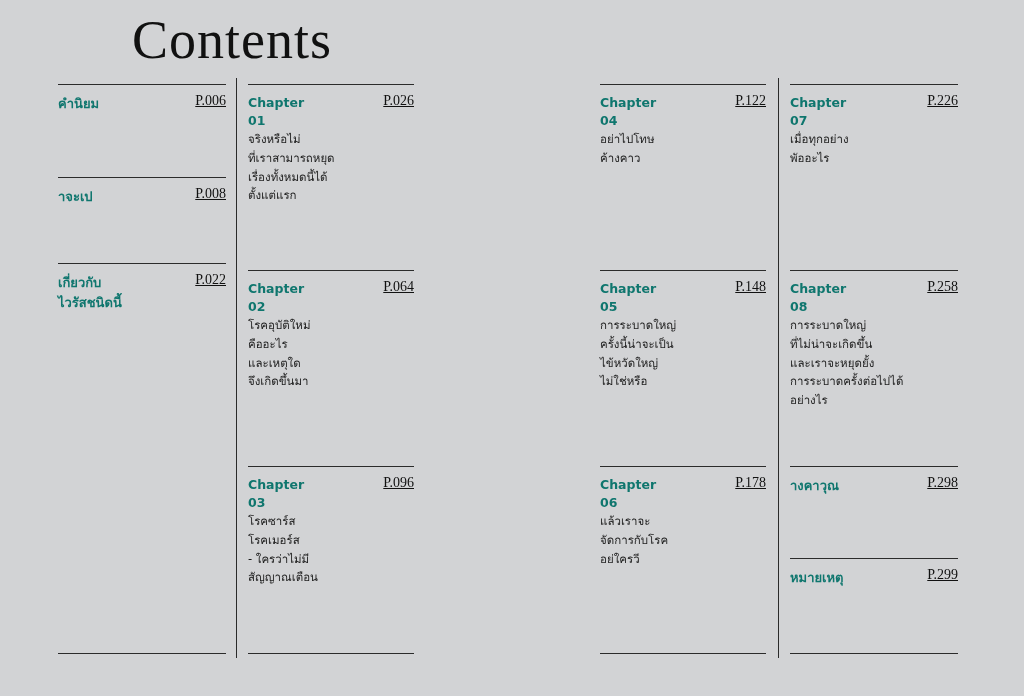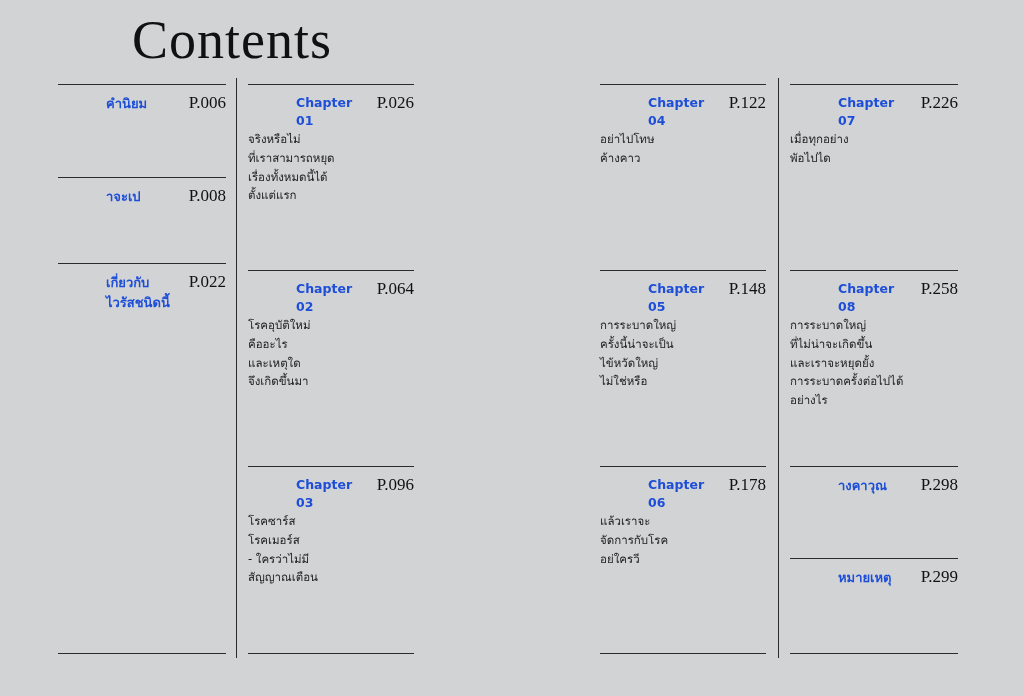--- a/index.html
+++ b/index.html
@@ -63,36 +63,36 @@
     display: flex;
     justify-content: space-between;
     align-items: flex-start;
     margin-top: 9px;
   }
   .label {
     font-family: "DejaVu Sans", sans-serif;
     font-weight: bold;
     font-size: 12.5px;
     line-height: 1.45;
-    color: #1d4ed8;
+    color: #0f766e;
     white-space: pre-line;
     letter-spacing: 0px;
-    margin-left: 48px;
   }
   .label.thai {
     font-size: 13px;
     line-height: 1.5;
   }
   .page-no {
     font-family: "Liberation Serif", serif;
-    font-size: 17px;
+    font-size: 14px;
     line-height: 1.05;
     color: #111;
     white-space: nowrap;
     padding-left: 6px;
+    text-decoration: underline;
   }
   .desc {
     font-family: "DejaVu Sans", sans-serif;
     font-size: 11.5px;
     line-height: 1.62;
     color: #1d1d1d;
     white-space: pre-line;
   }
   .bottom-rule {
     position: absolute;
@@ -215,21 +215,21 @@
 
   <div class="col col-4">
     <div class="entry" style="top:84px;">
       <div class="rule"></div>
       <div class="entry-head">
         <div class="label">Chapter
 07</div>
         <div class="page-no">P.226</div>
       </div>
       <div class="desc">เมื่อทุกอย่าง
-พัอไปได</div>
+พัออะไร</div>
     </div>
     <div class="entry" style="top:270px;">
       <div class="rule"></div>
       <div class="entry-head">
         <div class="label">Chapter
 08</div>
         <div class="page-no">P.258</div>
       </div>
       <div class="desc">การระบาดใหญ่
 ที่ไม่น่าจะเกิดขึ้น

